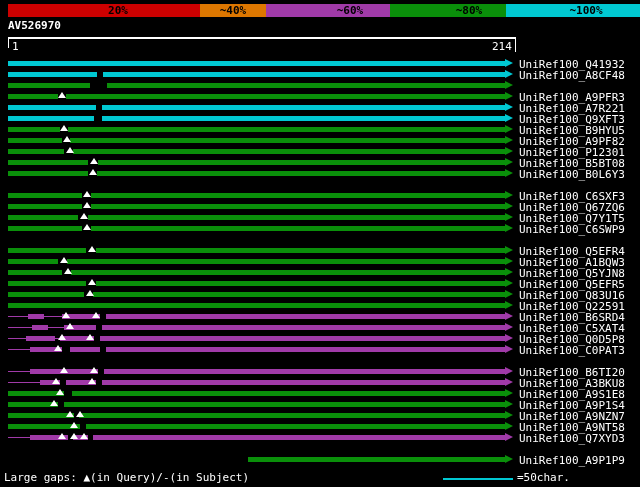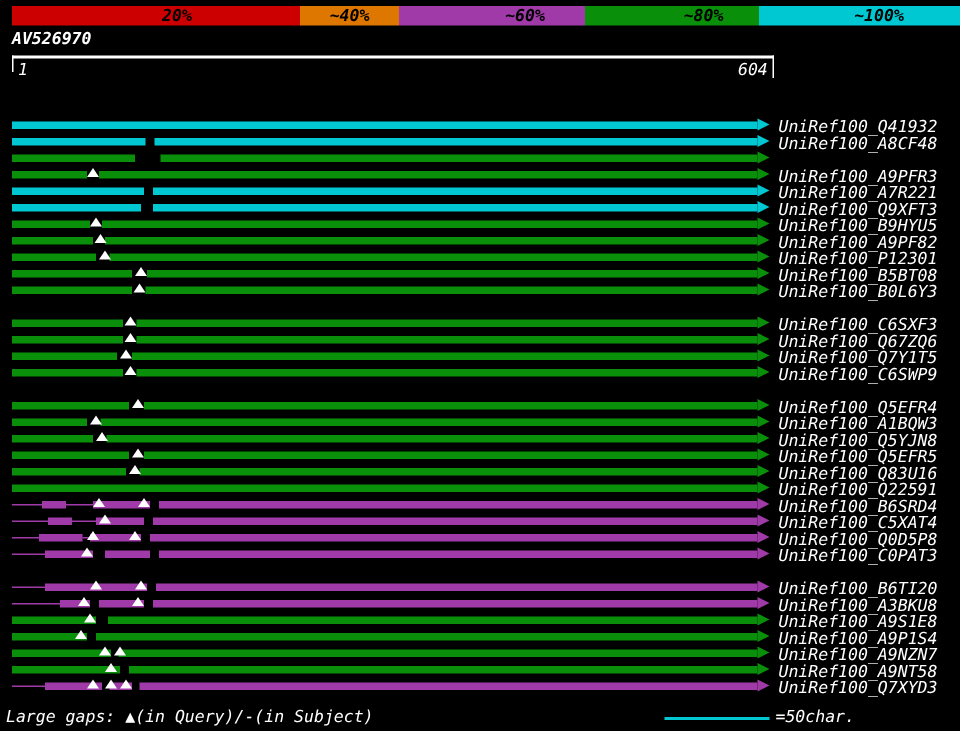--- a/index.html
+++ b/index.html
@@ -1,34 +1,34 @@
 <!DOCTYPE html>
 <html><head>
 <meta charset="utf-8">
 <style>
   html,body{margin:0;padding:0;background:#000;}
   #app{position:relative;width:640px;height:487px;background:#000;overflow:hidden;
-       font-family:"DejaVu Sans Mono",monospace;font-style:italic;}
+       font-family:"DejaVu Sans Mono",monospace;}
   
   #scalebar{position:absolute;left:0;top:4px;width:640px;height:13px;}
   .scale-seg{position:absolute;top:0;height:13px;}
   .scale-lbl{position:absolute;top:0;height:13px;line-height:13px;color:#000;
              font-weight:bold;font-size:11px;transform:translateX(-50%);white-space:nowrap;}
   
   #query-name{position:absolute;left:8px;top:19px;color:#fff;font-weight:bold;font-size:11px;line-height:13px;}
   
   .white{background:#fff;}
   #ruler-line{position:absolute;left:8px;top:37px;width:508px;height:2px;}
   #ruler-tick-left{position:absolute;left:8px;top:37px;width:1px;height:11px;}
   #ruler-tick-right{position:absolute;left:515px;top:37px;width:1px;height:15px;}
   #ruler-start{position:absolute;left:12px;top:41px;color:#fff;font-size:11px;line-height:12px;}
   #ruler-end{position:absolute;left:492px;top:41px;color:#fff;font-size:11px;line-height:12px;}
   
   #rows{position:absolute;left:0;top:0;width:640px;height:487px;}
-  .arow{position:absolute;left:0;width:640px;height:11px;margin-top:20px;}
+  .arow{position:absolute;left:0;width:640px;height:11px;}
   .seg{position:absolute;}
   .seg.thick{top:2px;height:5px;}
   .seg.thin{top:4px;height:1px;}
   .arrow{position:absolute;top:0;width:0;height:0;
          border-top:4px solid transparent;border-bottom:4px solid transparent;
          border-left:8px solid #fff;}
   .gapmark{position:absolute;top:1px;height:7px;background:#000;}
   .tri{position:absolute;top:0;width:0;height:0;
        border-left:4px solid transparent;border-right:4px solid transparent;
        border-bottom:6px solid #fff;}
@@ -56,21 +56,21 @@
       <div class="scale-lbl" style="left: 586px;">~100%</div>
     </div>
 
   <div id="query-name">AV526970</div>
 
   <div>
     <div id="ruler-line" class="white" style="background: rgb(255, 255, 255);"></div>
     <div id="ruler-tick-left" class="white"></div>
     <div id="ruler-tick-right" class="white"></div>
     <div id="ruler-start">1</div>
-    <div id="ruler-end">604</div>
+    <div id="ruler-end">214</div>
   </div>
 
   <div id="rows">
       <div class="arow" style="top: 59px;">
         <div class="seg thick" style="left: 8px; width: 497px; background: rgb(0, 200, 210);"></div>
         <div class="arrow" style="left: 505px; border-left-color: rgb(0, 200, 210);"></div>
         <div class="hitlabel">UniRef100_Q41932</div>
       </div>
       <div class="arow" style="top: 70px;">
         <div class="seg thick" style="left: 8px; width: 497px; background: rgb(0, 200, 210);"></div>
@@ -298,20 +298,25 @@
         <div class="seg thin" style="left: 8px; width: 22px; background: rgb(160, 58, 168);"></div>
         <div class="seg thick" style="left: 30px; width: 475px; background: rgb(160, 58, 168);"></div>
         <div class="arrow" style="left: 505px; border-left-color: rgb(160, 58, 168);"></div>
         <div class="gapmark" style="left: 68px; width: 5px;"></div>
         <div class="gapmark" style="left: 88px; width: 5px;"></div>
         <div class="tri" style="left: 58px;"></div>
         <div class="tri" style="left: 70px;"></div>
         <div class="tri" style="left: 80px;"></div>
         <div class="hitlabel">UniRef100_Q7XYD3</div>
       </div>
+      <div class="arow" style="top: 455px;">
+        <div class="seg thick" style="left: 248px; width: 257px; background: rgb(10, 143, 10);"></div>
+        <div class="arrow" style="left: 505px; border-left-color: rgb(10, 143, 10);"></div>
+        <div class="hitlabel">UniRef100_A9P1P9</div>
+      </div>
     </div>
 
   <div>
     <div id="legend-text">Large gaps: ▲(in Query)/-(in Subject)</div>
     <div id="legend-scale-line" style="background: rgb(0, 200, 210);"></div>
     <div id="legend-scale-text">=50char.</div>
   </div>
 
 </div>
 

